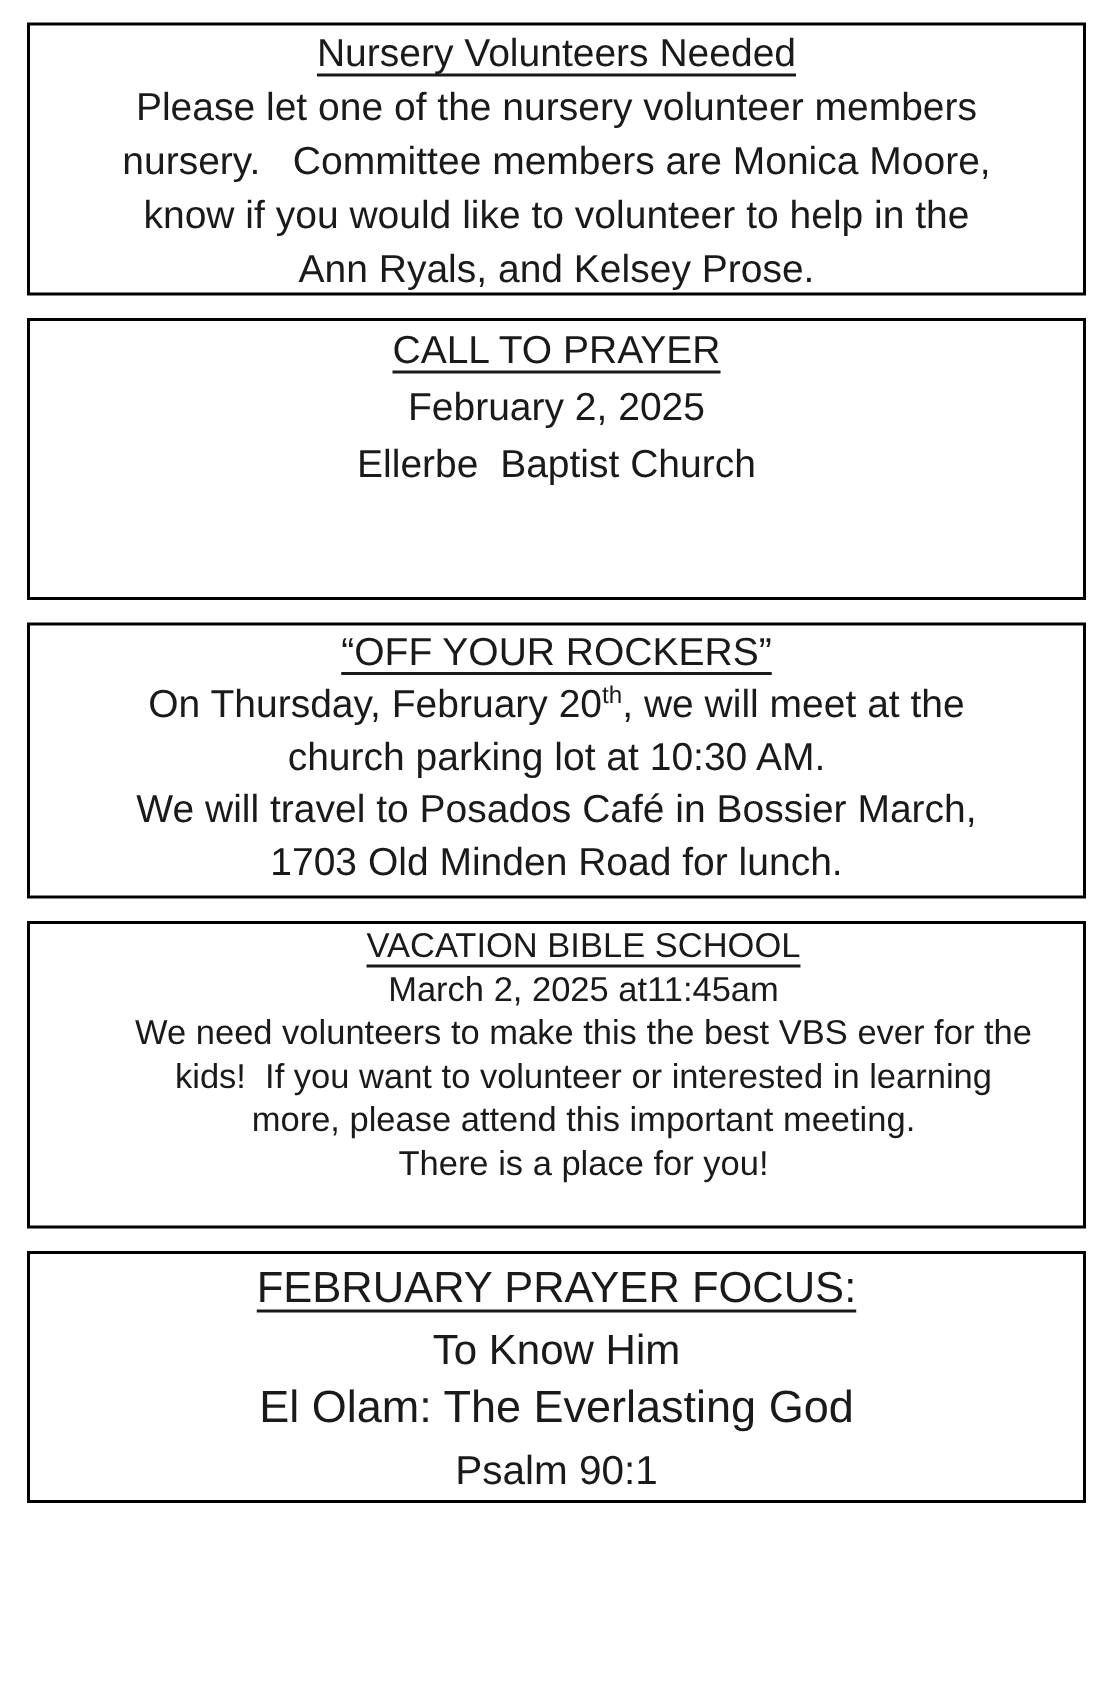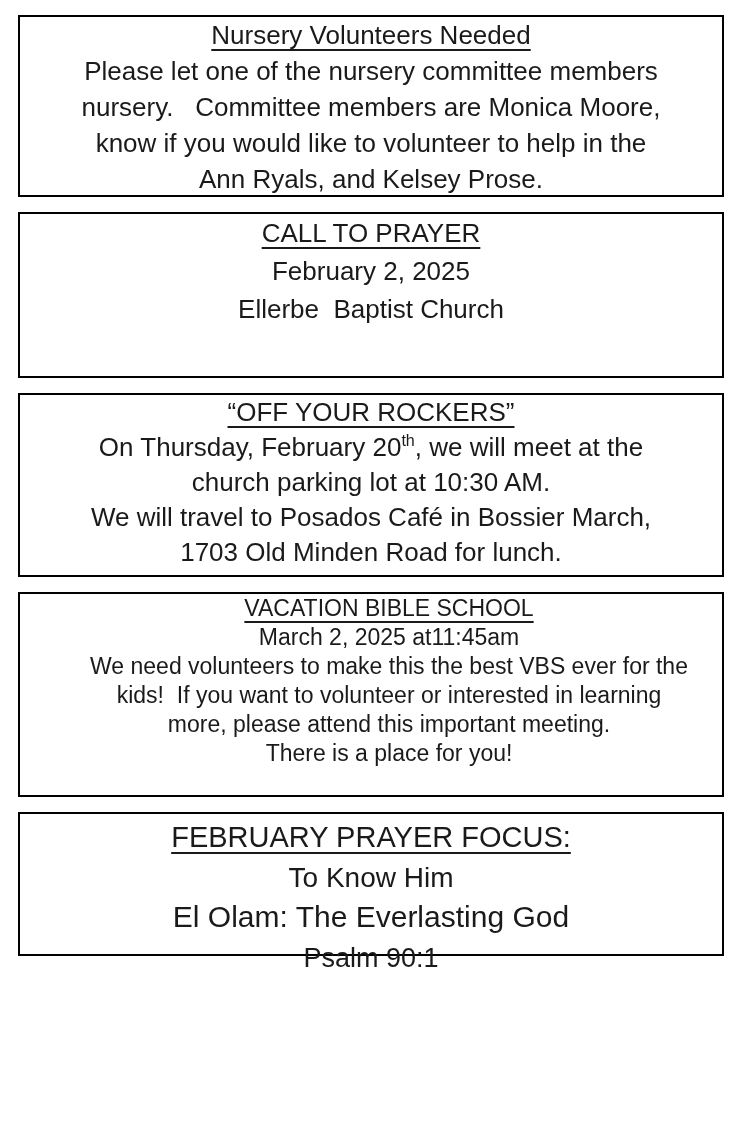--- a/index.html
+++ b/index.html
@@ -36,45 +36,45 @@
     text-decoration-thickness: 2px;
     text-underline-offset: 5px;
   }
   sup {
     font-size: 0.62em;
     line-height: 0;
   }
   
   .b1 { height: 182px; margin-bottom: 15px; font-size: 26px; line-height: 36px; }
   
-  .b2 { height: 166px; margin-bottom: 15px; font-size: 26px; line-height: 38px; }
+  .b2 { height: 188px; margin-bottom: 15px; font-size: 26px; line-height: 38px; }
   
   .b3 { height: 125px; margin-bottom: 14px; font-size: 26px; line-height: 38px; }
   
   .b4 { height: 184px; margin-bottom: 15px; font-size: 26px; line-height: 35px; }
   
   .b5 { height: 205px; margin-bottom: 15px; padding-left: 36px; }
   .b5 .title { font-size: 30px; line-height: 44px; }
   .b5 .date  { font-size: 30px; line-height: 44px; }
   .b5 .line  { font-size: 23px; line-height: 29px; }
   
-  .b6 { height: 144px; }
+  .b6 { height: 168px; }
   .b6 .title { font-size: 29px; line-height: 46px; }
   .b6 .l1 { font-size: 28px; line-height: 36px; }
   .b6 .l2 { font-size: 30px; line-height: 42px; }
   .b6 .l3 { font-size: 27px; line-height: 40px; }
 </style>
 </head>
 <body>
 
 <div class="page">
 
   <div class="box b1">
     <div class="line title">Nursery Volunteers Needed</div>
-    <div class="line">Please let one of the nursery committee members</div>
+    <div class="line">Please let one of the nursery volunteer members</div>
     <div class="line">nursery.   Committee members are Monica Moore,</div>
     <div class="line">know if you would like to volunteer to help in the</div>
     <div class="line">Ann Ryals, and Kelsey Prose.</div>
   </div>
 
   <div class="box b2">
     <div class="line title">CALL TO PRAYER</div>
     <div class="line">February 2, 2025</div>
     <div class="line">Ellerbe  Baptist Church</div>
   </div>

